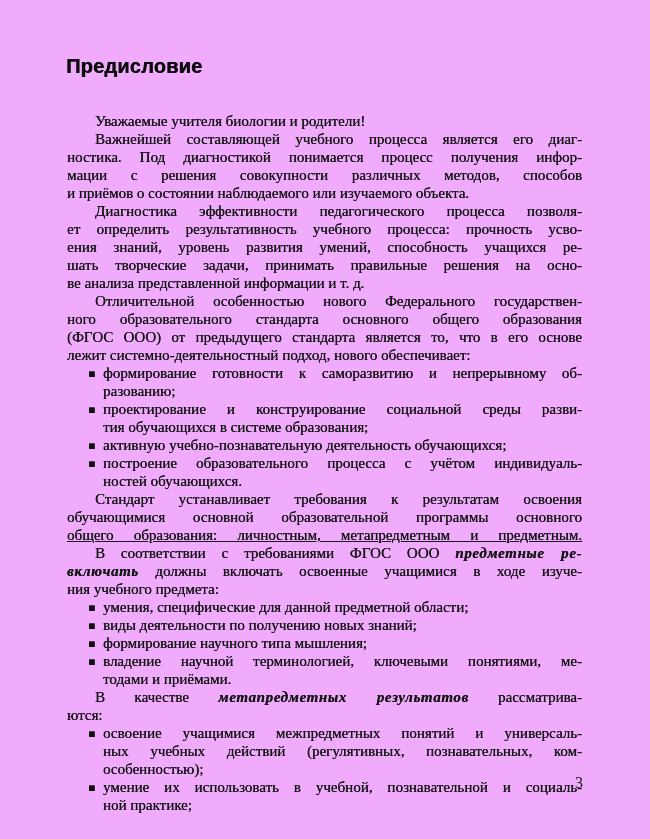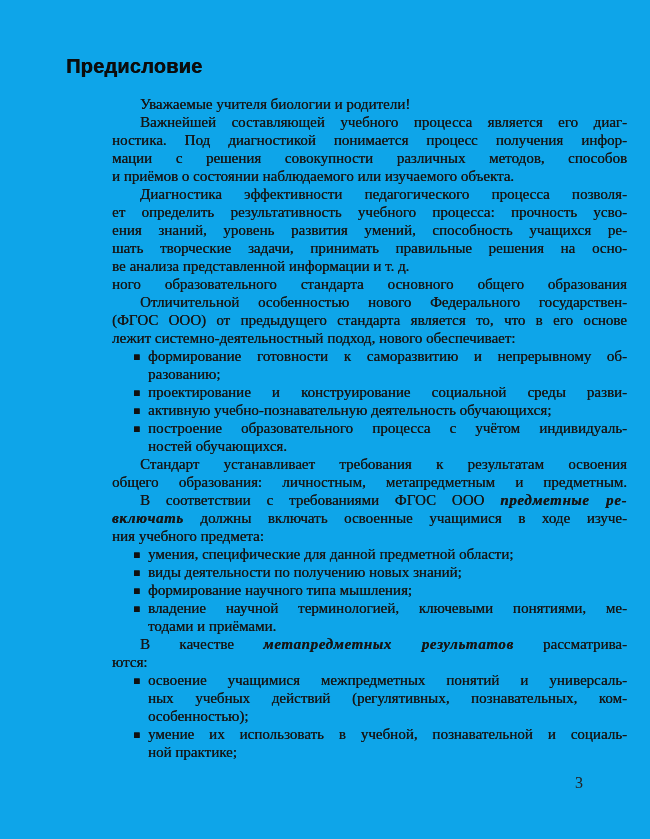--- a/index.html
+++ b/index.html
@@ -19,32 +19,31 @@
     font-family: "Liberation Sans", sans-serif;
     font-weight: bold;
     font-size: 20px;
     letter-spacing: 0.2px;
     color: #0c0c0c;
     text-shadow: 0.4px 0 0 currentColor;
   }
   .body-text {
     position: absolute;
     left: 67px;
-    top: 95px;
+    top: 112px;
     width: 515px;
     font-size: 15px;
     line-height: 18px;
     color: #161616;
     text-shadow: 0.25px 0 0 currentColor;
-    margin-left: 45px;
   }
   .para { width: 100%; }
   .line { text-align: justify; text-align-last: justify; }
   .line.last { text-align-last: left; }
-  .line.last.jl { text-align-last: justify; }
+  .line.last.jl { text-align-last: justify; text-decoration: underline; }
   .line.indent { text-indent: 28px; }
   .bullet-item { position: relative; padding-left: 36px; }
   .marker {
     position: absolute;
     left: 21px;
     top: 1px;
     font-family: "DejaVu Sans", sans-serif;
     font-size: 11px;
     line-height: 18px;
     color: #111;
@@ -57,73 +56,75 @@
     width: 583px;
     text-align: right;
     font-size: 16px;
     line-height: 20px;
     color: #222;
   }
 </style>
 </head>
 <body>
 
-<div class="page" style="background: #0ea5e9;">
+<div class="page" style="background: #f0abfc;">
   <h1 class="heading">Предисловие</h1>
   <div class="body-text" style="color: rgb(22, 22, 22);">
       <div class="para">
         <div class="line indent last">Уважаемые учителя биологии и родители!</div>
       </div>
       <div class="para">
         <div class="line indent">Важнейшей составляющей учебного процесса является его диаг-</div>
         <div class="line">ностика. Под диагностикой понимается процесс получения инфор-</div>
         <div class="line">мации с решения совокупности различных методов, способов</div>
         <div class="line last">и приёмов о состоянии наблюдаемого или изучаемого объекта.</div>
       </div>
       <div class="para">
         <div class="line indent">Диагностика эффективности педагогического процесса позволя-</div>
         <div class="line">ет определить результативность учебного процесса: прочность усво-</div>
         <div class="line">ения знаний, уровень развития умений, способность учащихся ре-</div>
         <div class="line">шать творческие задачи, принимать правильные решения на осно-</div>
         <div class="line last">ве анализа представленной информации и т. д.</div>
       </div>
       <div class="para">
+        <div class="line indent">Отличительной особенностью нового Федерального государствен-</div>
         <div class="line">ного образовательного стандарта основного общего образования</div>
-        <div class="line indent">Отличительной особенностью нового Федерального государствен-</div>
         <div class="line">(ФГОС ООО) от предыдущего стандарта является то, что в его основе</div>
         <div class="line last">лежит системно-деятельностный подход, нового обеспечивает:</div>
       </div>
       <div class="bullet-item">
         <span class="marker">▪</span>
         <div class="btext">
           <div class="line">формирование готовности к саморазвитию и непрерывному об-</div>
           <div class="line last">разованию;</div>
         </div>
       </div>
       <div class="bullet-item">
         <span class="marker">▪</span>
         <div class="btext">
           <div class="line">проектирование и конструирование социальной среды разви-</div>
+          <div class="line last">тия обучающихся в системе образования;</div>
         </div>
       </div>
       <div class="bullet-item">
         <span class="marker">▪</span>
         <div class="btext">
           <div class="line last">активную учебно-познавательную деятельность обучающихся;</div>
         </div>
       </div>
       <div class="bullet-item">
         <span class="marker">▪</span>
         <div class="btext">
           <div class="line">построение образовательного процесса с учётом индивидуаль-</div>
           <div class="line last">ностей обучающихся.</div>
         </div>
       </div>
       <div class="para">
         <div class="line indent">Стандарт устанавливает требования к результатам освоения</div>
+        <div class="line">обучающимися основной образовательной программы основного</div>
         <div class="line last jl">общего образования: личностным, метапредметным и предметным.</div>
       </div>
       <div class="para">
         <div class="line indent">В соответствии с требованиями ФГОС ООО <strong class="bi">предметные ре-</strong></div>
         <div class="line"><strong class="bi">включать</strong> должны включать освоенные учащимися в ходе изуче-</div>
         <div class="line last">ния учебного предмета:</div>
       </div>
       <div class="bullet-item">
         <span class="marker">▪</span>
         <div class="btext">

